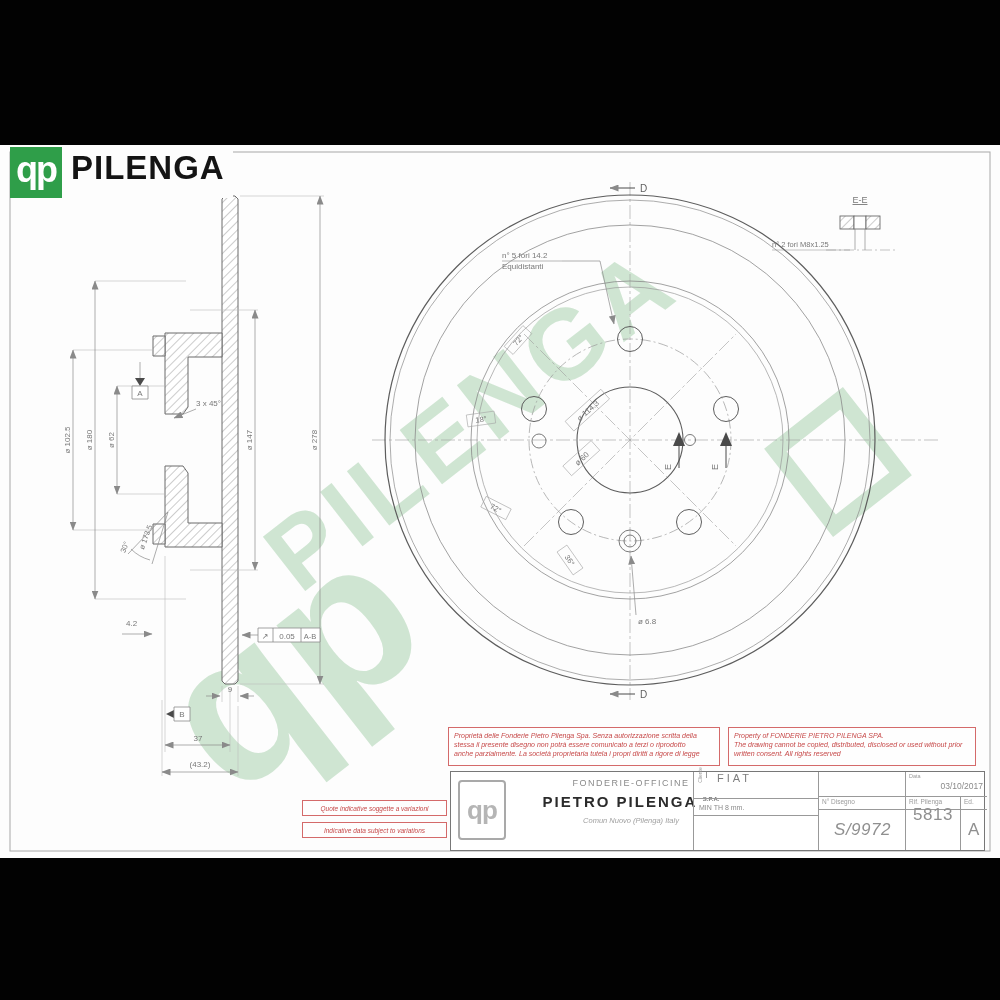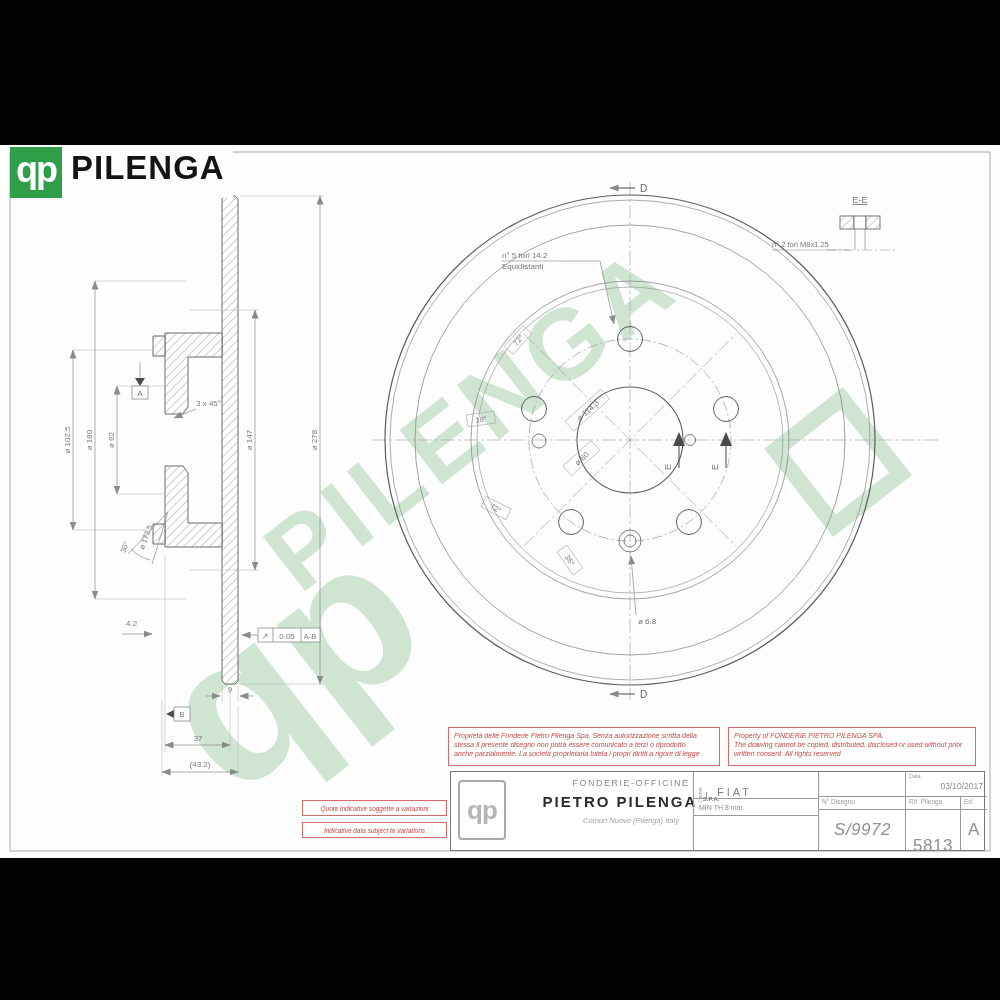--- a/index.html
+++ b/index.html
@@ -31,21 +31,21 @@
   .bl{border-left:1px solid #999;} .bb{border-bottom:1px solid #999;}
   #tb-company{left:0;top:0;width:242px;height:78px;}
   #tb-logo{position:absolute;left:7px;top:8px;width:44px;height:56px;border:2px solid #a9a9a9;
            border-radius:4px;display:flex;align-items:center;justify-content:center;
            color:#b5b5b5;font-weight:bold;font-size:26px;letter-spacing:-1px;}
   #tb-co-text{position:absolute;left:58px;top:6px;width:180px;text-align:center;margin-left:32px;}
   .co1{font-size:9px;color:#8a8a8a;letter-spacing:1.5px;}
   .co2{font-size:15px;font-weight:bold;color:#2b2b2b;letter-spacing:2px;margin-top:5px;}
   .co2 sup{font-size:6px;color:#777;letter-spacing:0;}
   .co3{font-size:7.5px;color:#a0a0a0;font-style:italic;margin-top:6px;}
-  #tb-clientrow{left:242px;top:0;width:125px;height:27px;display:flex;align-items:flex-end;}
+  #tb-clientrow{left:242px;top:0;width:125px;height:27px;display:flex;align-items:flex-start;}
   #tb-clientlabel{width:12px;border-right:1px solid #999;display:flex;align-items:center;justify-content:center;}
   #tb-clientlabel span{transform:rotate(-90deg);font-size:5px;color:#999;white-space:nowrap;}
   #tb-client{flex:1;display:flex;align-items:center;padding-left:10px;
              font-size:11px;color:#7d7d7d;letter-spacing:3px;}
   #tb-minth{left:242px;top:27px;width:125px;height:17px;font-size:7px;color:#8a8a8a;
             display:flex;align-items:center;padding-left:5px;}
   #tb-blank{left:242px;top:44px;width:125px;height:34px;}
   #tb-ndcol{left:367px;top:0;width:87px;height:78px;}
   #tb-nd-empty{position:absolute;left:0;top:0;width:87px;height:25px;box-sizing:border-box;border-bottom:1px solid #999;}
   .hdr{font-size:6.5px;color:#9b9b9b;padding:1px 0 0 3px;}
@@ -53,21 +53,21 @@
   .val{position:absolute;display:flex;align-items:center;justify-content:center;
        font-size:17px;color:#8f8f8f;letter-spacing:.5px;}
   #tb-nd-val{left:0;top:38px;width:87px;height:40px;font-style:italic;}
   #tb-datacol{left:454px;top:0;width:81px;height:78px;}
   #tb-data{position:absolute;left:0;top:0;width:81px;height:25px;box-sizing:border-box;border-bottom:1px solid #999;}
   #tb-data .dlabel{font-size:5.5px;color:#9b9b9b;padding:1px 0 0 3px;}
   #tb-data .dval{font-size:8.5px;color:#8a8a8a;text-align:right;padding:2px 4px 0 0;}
   #tb-rif-hdr{position:absolute;left:0;top:25px;width:54px;height:13px;box-sizing:border-box;border-bottom:1px solid #999;}
   #tb-ed-hdr{position:absolute;left:54px;top:25px;width:27px;height:13px;box-sizing:border-box;
              border-bottom:1px solid #999;border-left:1px solid #999;}
-  #tb-rif-val{left:0;top:54px;width:54px;height:40px;}
+  #tb-rif-val{left:0;top:23px;width:54px;height:40px;}
   #tb-ed-val{left:54px;top:38px;width:27px;height:40px;border-left:1px solid #999;box-sizing:border-box;}
 
   
   text{font-family:"Liberation Sans",sans-serif;fill:#787878;}
   .t8{font-size:8px;} .t7{font-size:7.5px;} .t9{font-size:9px;} .t10{font-size:10px;fill:#5f5f5f;}
   .mid{text-anchor:middle;}
   .wm{fill:#cfe5d2;font-weight:bold;}
 </style>
 </head>
 <body>

